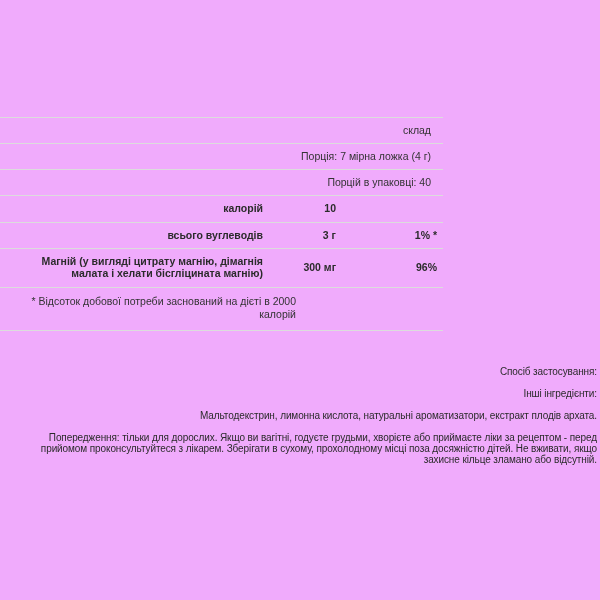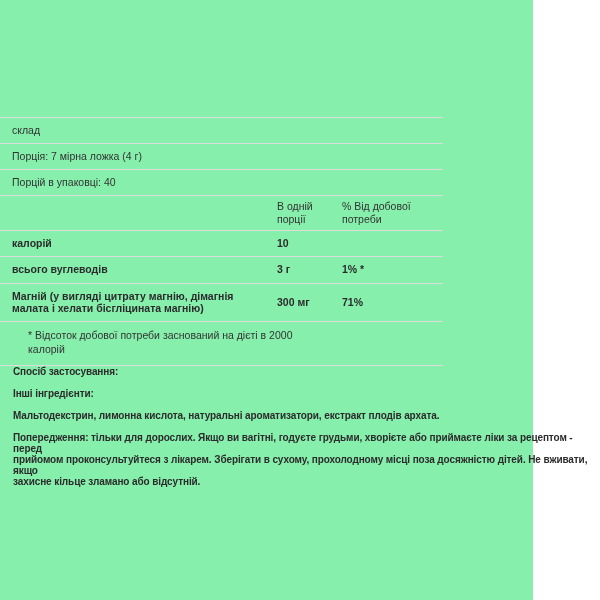--- a/index.html
+++ b/index.html
@@ -1,19 +1,19 @@
 <!DOCTYPE html>
 <html><head>
 <meta charset="utf-8">
 <style>
   * { box-sizing: border-box; margin: 0; padding: 0; }
   html, body { width: 600px; height: 600px; background: #ffffff; overflow: hidden; }
   body { font-family: "Liberation Sans", "DejaVu Sans", sans-serif; color: #333333; }
 
-  .page { position: relative; width: 533px; height: 600px; background: #86efac; }
+  .page { position: relative; width: 600px; height: 600px; background: #f0abfc; text-align: right; }
 
   
   .facts {
     position: absolute;
     top: 117px;
     left: 0;
     width: 443px;
     border-top: 1px solid #dcdcdc;
     font-size: 10.5px;
   }
@@ -30,21 +30,21 @@
   .row.grid .c2, .row.grid .c3 { padding-right: 6px; line-height: 1.18; }
   .bold { font-weight: 700; color: #2b2b2b; }
   .row.footnote { padding: 7px 12px 8px 12px; }
   .row.footnote span { display: block; max-width: 268px; line-height: 1.3; margin-left: 16px; }
 
   
   .info { margin: 9px 0 0 5px; width: 592px; }
   .info p {
     margin: 0 0 11px 8px;
     font-size: 10px;
-    font-weight: 700;
+    font-weight: 400;
     line-height: 1.1;
     letter-spacing: -0.1px;
     color: #2b2b2b;
   }
   .info p.oneline { white-space: nowrap; }
   .info p.warning { white-space: pre-line; }
 </style>
 </head>
 <body>
 
@@ -57,42 +57,37 @@
     </div>
 
     <div class="row simple">
       <span>Порція: 7 мірна ложка (4 г)</span>
     </div>
 
     <div class="row simple">
       <span>Порцій в упаковці: 40</span>
     </div>
 
-    <div class="row grid header">
-      <div class="c1"></div>
-      <div class="c2">В одній порції</div>
-      <div class="c3">% Від добової потреби</div>
-    </div>
 
     <div class="row grid">
       <div class="c1 bold">калорій</div>
       <div class="c2 bold">10</div>
       <div class="c3 bold"></div>
     </div>
 
     <div class="row grid">
       <div class="c1 bold">всього вуглеводів</div>
       <div class="c2 bold">3 г</div>
       <div class="c3 bold">1% *</div>
     </div>
 
     <div class="row grid">
       <div class="c1 bold">Магній (у вигляді цитрату магнію, дімагнія малата і хелати бісгліцината магнію)</div>
       <div class="c2 bold">300 мг</div>
-      <div class="c3 bold">71%</div>
+      <div class="c3 bold">96%</div>
     </div>
 
     <div class="row simple footnote">
       <span>* Відсоток добової потреби заснований на дієті в 2000 калорій</span>
     </div>
 
   </section>
 
   <section class="info" style="position:absolute; top:357px; left:0;">
     <p>Спосіб застосування:</p>

